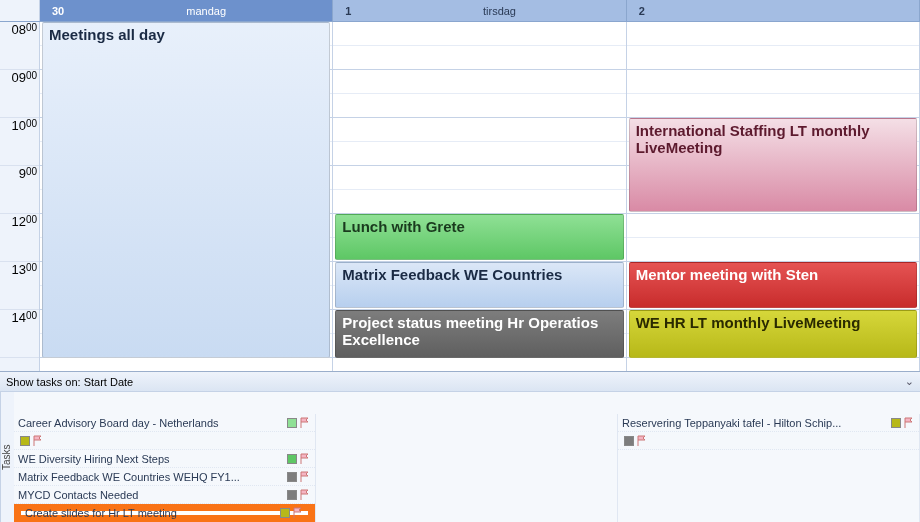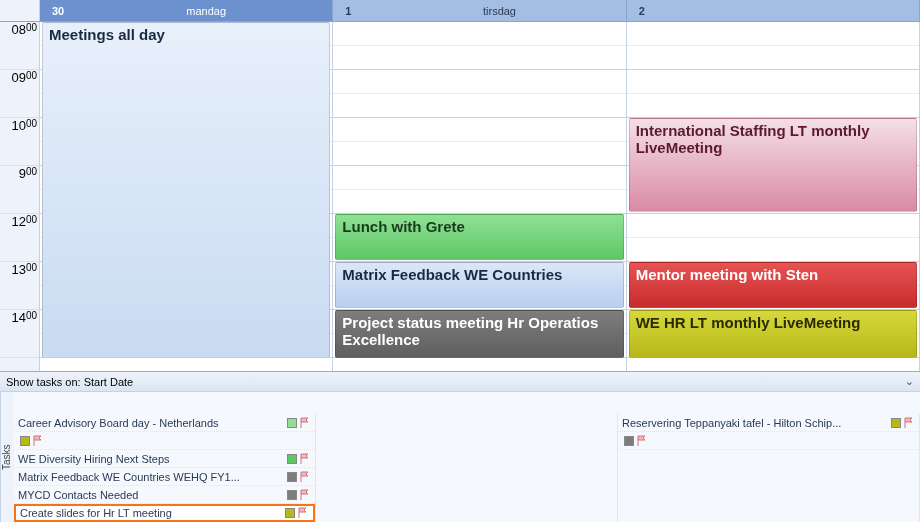--- a/index.html
+++ b/index.html
@@ -33,21 +33,21 @@
 .ev-olive { background: linear-gradient(#d6d73a, #b7b818); color: #2a2a00; }
 .tasks-panel { border-top: 1px solid #9aaecb; background: #f5f8fc; }
 .tasks-header { background: linear-gradient(#eef3fb, #dbe5f3); padding: 3px 6px; border-bottom: 1px solid #c5d2e6; display: flex; align-items: center; }
 .tasks-header .expand { margin-left: auto; cursor: pointer; color: #556; }
 .tasks-body { display: flex; }
 .tasks-side { width: 14px; writing-mode: vertical-rl; transform: rotate(180deg); text-align: center; font-size: 10px; color: #444; background: #eef3fb; border-right: 1px solid #c5d2e6; padding: 4px 0; }
 .tasks-cols { flex: 1; display: flex; margin-top: 22px; }
 .task-col { flex: 1; border-right: 1px solid #e0e7f2; }
 .task-row { display: flex; align-items: center; height: 18px; padding: 0 4px; border-bottom: 1px dotted #e0e7f2; }
 .task-row .txt { flex: 1; white-space: nowrap; overflow: hidden; text-overflow: ellipsis; color: #2a3a55; }
-.task-row.selected { border: 2px solid #f97316; background: #fff; }
+.task-row.selected { border: 7px solid #f97316; background: #fff; }
 .cat-sq { width: 10px; height: 10px; border: 1px solid #888; margin-left: 2px; }
 .cat-green { background: #5ec765; }
 .cat-olive { background: #b7b818; }
 .cat-grey { background: #7d7d7d; }
 .cat-lgreen { background: #8fe095; }
 .flag { width: 12px; height: 12px; margin-left: 2px; }
 .flag svg { width: 12px; height: 12px; }
 </style>
 </head>
 <body>

